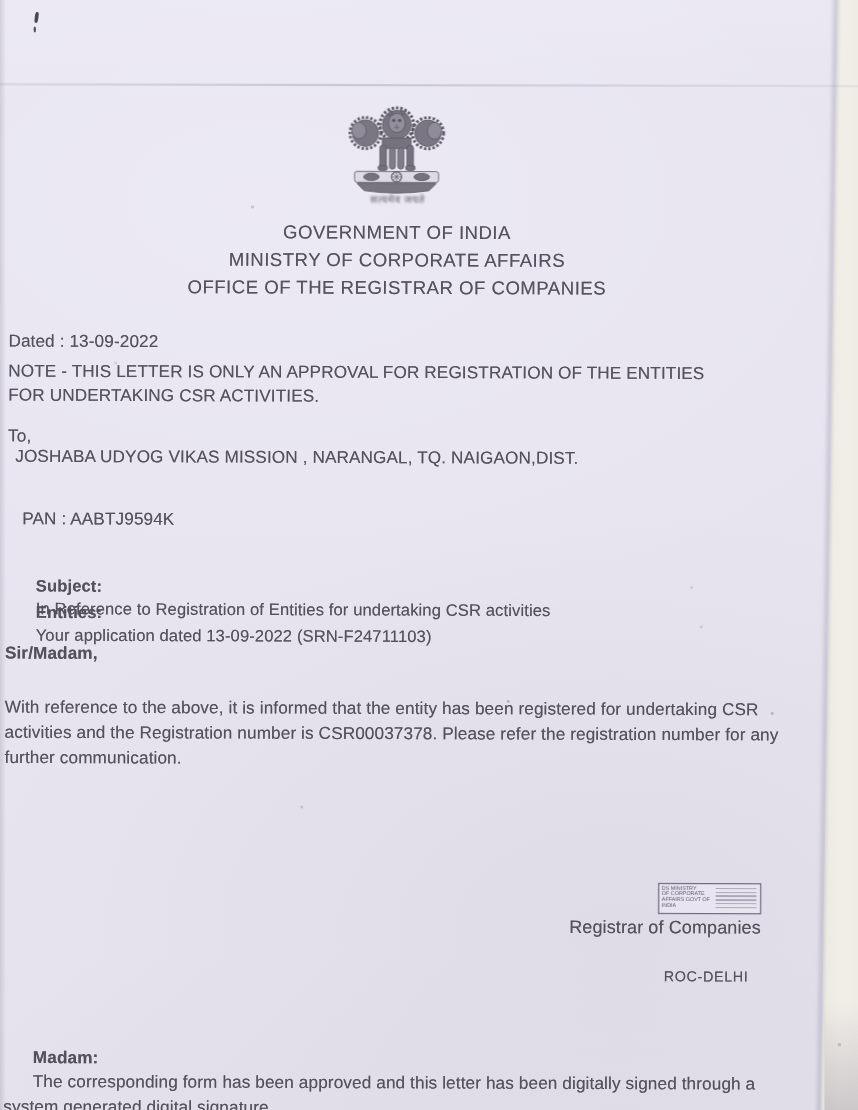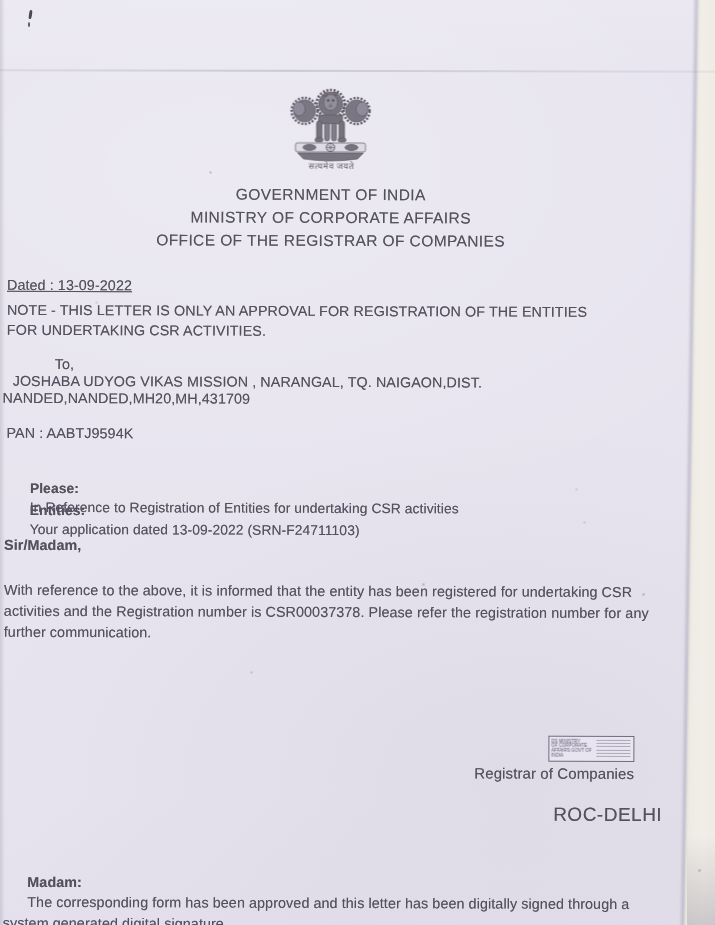--- a/index.html
+++ b/index.html
@@ -46,32 +46,32 @@
   
   .tilt{position:absolute;inset:0;transform:rotate(0.2deg);transform-origin:350px 0;}
   .txt{position:absolute;color:#54505d;font-size:14.3px;line-height:19px;
     text-shadow:0 0 0.5px rgba(84,80,93,0.60);letter-spacing:0.1px;white-space:pre-wrap;}
   .emblem{position:absolute;left:289px;top:88px;width:84px;height:74px;filter:blur(0.25px);opacity:0.94;}
   .motto{position:absolute;left:282px;top:160px;width:100px;text-align:center;
     font-size:8.5px;color:#5e5a69;letter-spacing:0.5px;filter:blur(0.7px);font-family:Liberation Serif, serif;}
   .hdr{position:absolute;left:0;top:183px;width:663px;text-align:center;
     color:#55515e;font-size:15.5px;line-height:23px;letter-spacing:0.4px;
     text-shadow:0 0 0.5px rgba(85,81,94,0.6);}
-  .dated{left:8px;top:277px;text-decoration:underline;}
+  .dated{left:8px;top:277px;}
   .note-caps{left:8px;top:302px;width:608px;line-height:19.5px;}
-  .to-label{left:8px;top:356px;margin-left:48px;}
+  .to-label{left:8px;top:356px;}
   .recip1{left:14px;top:373px;}
   .recip2{left:4px;top:390px;}
-  .pan{left:8px;top:425px;}
+  .pan{left:20px;top:425px;}
   .subject{left:8px;top:461px;font-size:13.8px;}
   .reference{left:8px;top:483px;font-size:13.8px;}
   .salutation{left:6px;top:537px;font-weight:bold;}
   .bodypara{left:6px;top:581px;width:660px;line-height:21px;}
   .signatory{left:477px;top:763px;font-size:15px;}
-  .office{left:556px;top:804px;font-size:19px;letter-spacing:0.5px;text-align:right;}
+  .office{left:556px;top:804px;font-size:12px;letter-spacing:0.5px;text-align:right;}
   .footer{left:6px;top:852px;width:632px;line-height:20.5px;}
   .lbl{font-weight:bold;margin-right:3px;}
   
   .stamp{position:absolute;left:551px;top:735px;width:86px;height:26px;
     border:1px solid #6f6b80;background:rgba(238,235,245,0.55);
     display:flex;box-sizing:border-box;padding:2px 2px;gap:2px;filter:blur(0.25px);}
   .stamp-left{width:42px;font-size:5px;line-height:5.2px;color:#5d5970;
     transform:scale(0.9);transform-origin:left top;filter:blur(0.3px);white-space:nowrap;}
   .stamp-right{flex:1;margin:1px 1px;opacity:0.8;filter:blur(0.45px);
     background:repeating-linear-gradient(180deg,rgba(95,91,115,0.55) 0 1px,transparent 1px 3.2px);}
@@ -131,25 +131,24 @@
       <div>GOVERNMENT OF INDIA</div>
       <div>MINISTRY OF CORPORATE AFFAIRS</div>
       <div>OFFICE OF THE REGISTRAR OF COMPANIES</div>
     </div>
 
     <div class="txt dated">Dated : 13-09-2022</div>
     <div class="txt note-caps">NOTE - THIS LETTER IS ONLY AN APPROVAL FOR REGISTRATION OF THE ENTITIES FOR UNDERTAKING CSR ACTIVITIES.</div>
 
     <div class="txt to-label">To,</div>
     <div class="txt recip1">JOSHABA UDYOG VIKAS MISSION , NARANGAL, TQ. NAIGAON,DIST.</div>
-    <div class="txt recip2">NANDED,NANDED,MH20,MH,431709</div>
     <div class="txt pan">PAN : AABTJ9594K</div>
 
     <div class="txt subject">
-      <b class="lbl">Please:</b>
+      <b class="lbl">Subject:</b>
       <span>In Reference to Registration of Entities for undertaking CSR activities</span>
     </div>
     <div class="txt reference">
       <b class="lbl">Entities:</b>
       <span>Your application dated 13-09-2022 (SRN-F24711103)</span>
     </div>
 
     <div class="txt salutation">Sir/Madam,</div>
     <div class="txt bodypara">With reference to the above, it is informed that the entity has been registered for undertaking CSR activities and the Registration number is CSR00037378. Please refer the registration number for any further communication.</div>
 

